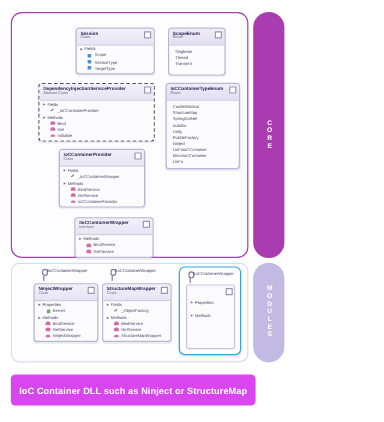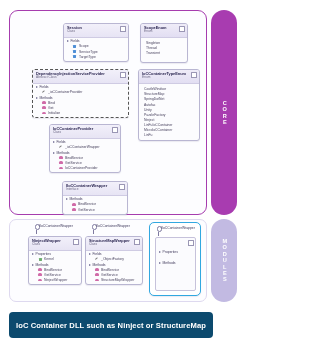--- a/index.html
+++ b/index.html
@@ -38,21 +38,21 @@
     background:#a83cb0;border-radius:13px;
   }
   .sidebar-modules{
     left:211px;top:219px;width:26px;height:83px;
     background:#c2bae2;border-radius:13px;
   }
 
   
   .banner{
     position:absolute;left:9px;top:312px;width:204px;height:26px;
-    background:#0c4a6e;border-radius:4px;
+    background:#d946ef;border-radius:4px;
     display:flex;align-items:center;justify-content:center;
     color:#ffffff;font-size:7.6px;font-weight:bold;letter-spacing:.1px;
   }
 
   
   .uml{
     position:absolute;box-sizing:border-box;
     background:#fcfcfe;
     border:0.8px solid #b9b6d2;
     border-radius:3px;

